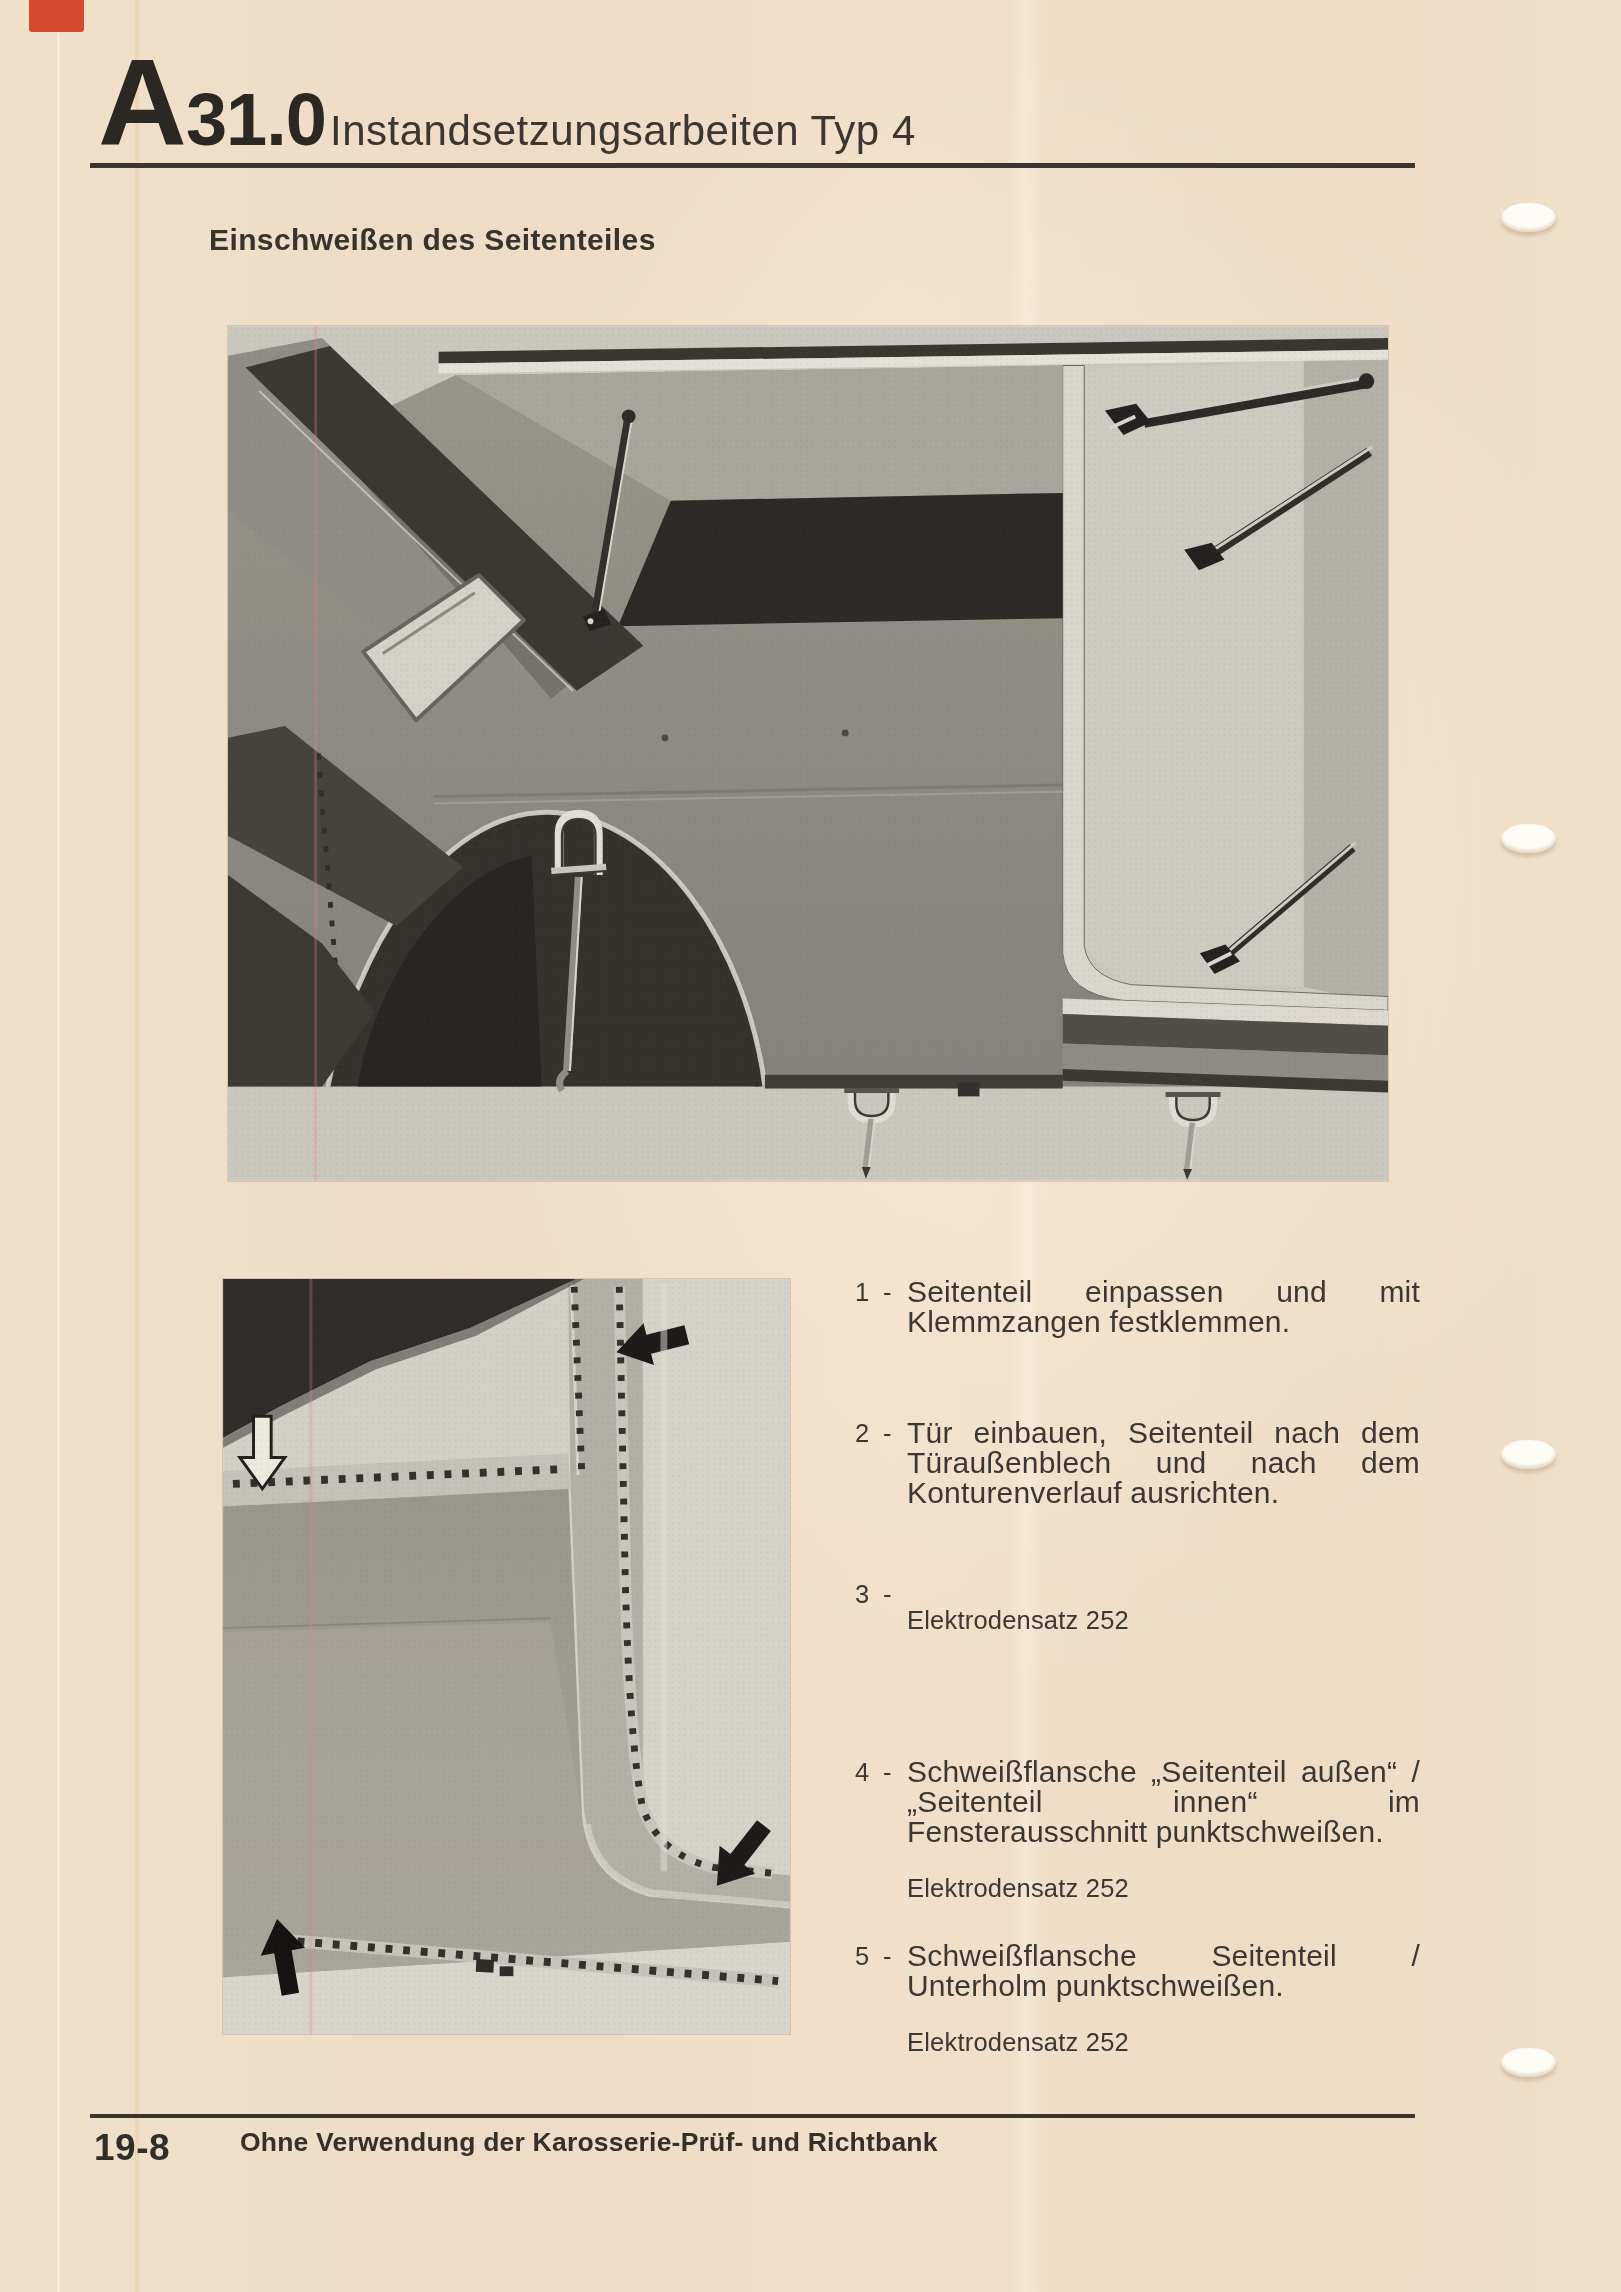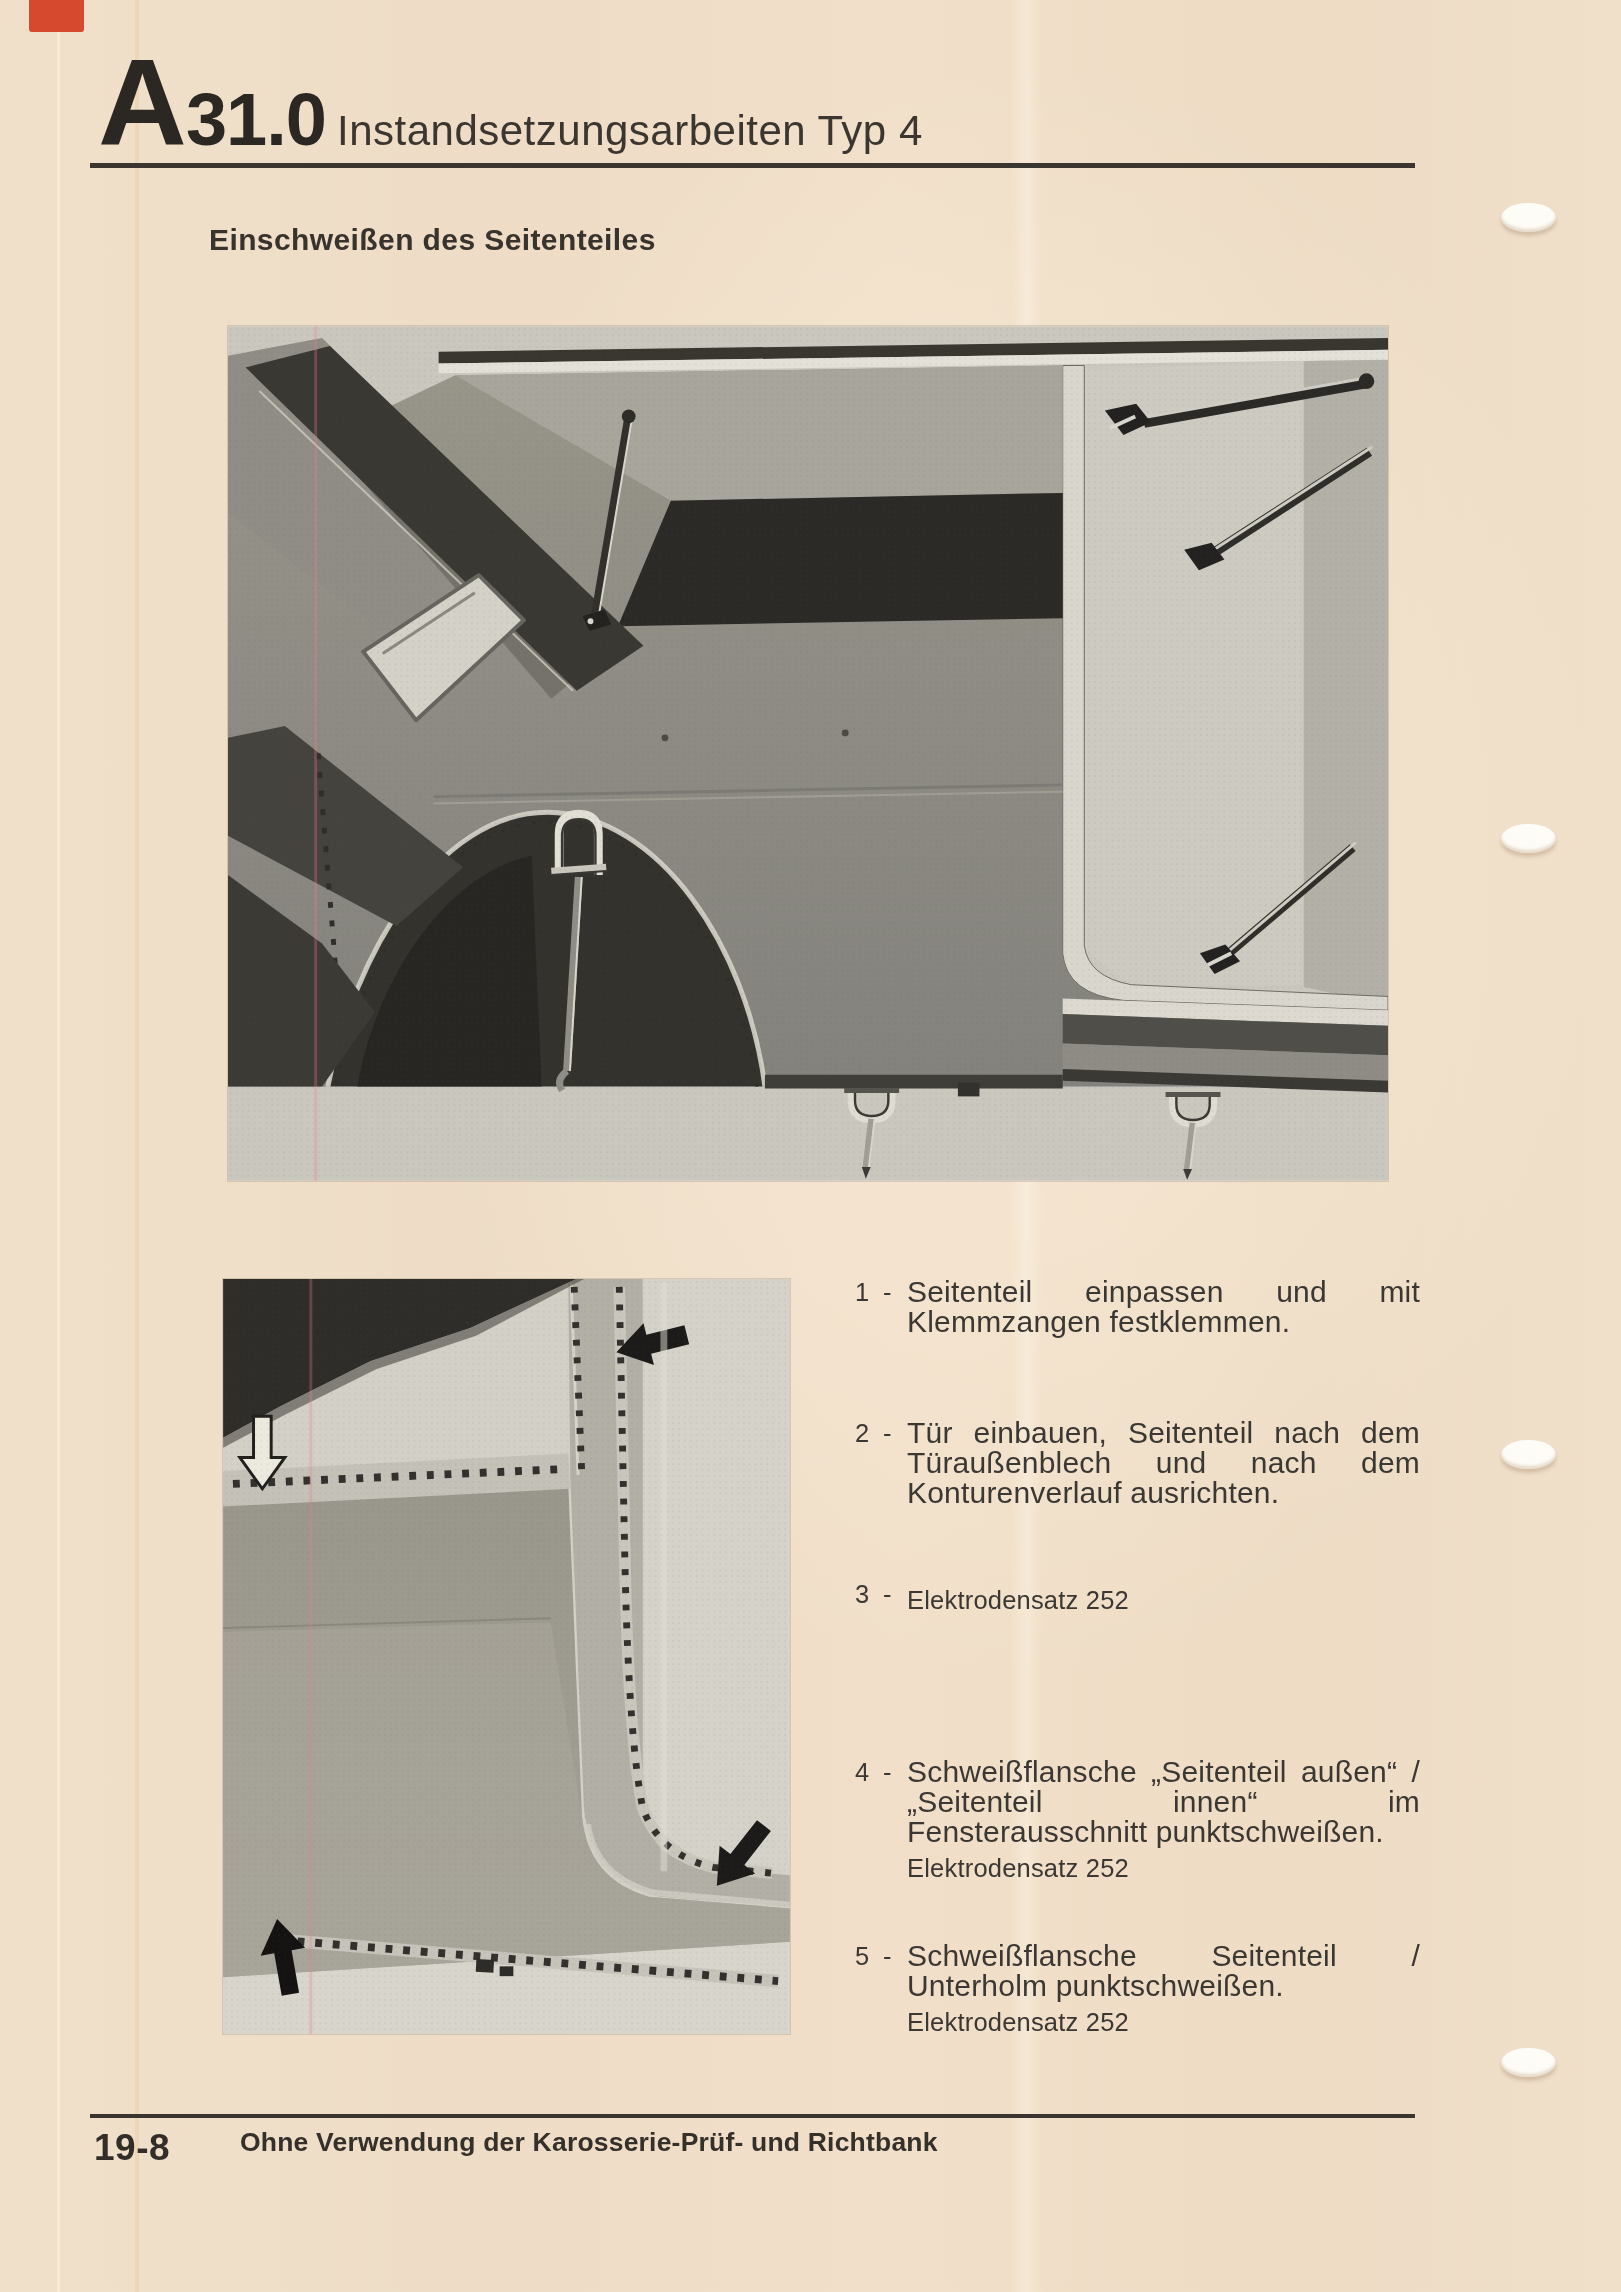--- a/index.html
+++ b/index.html
@@ -11,32 +11,32 @@
   #page{position:absolute;inset:0;
     background:
       radial-gradient(ellipse 882px 1176px at 62% 38%, rgba(255,244,226,.45), rgba(0,0,0,0) 70%),
       linear-gradient(90deg, #f0e0ca 0%, #eedcc6 30%, #f1dfc9 55%, #eedcc5 80%, #f0dfc9 100%);
   }
   .streak{position:absolute;top:0;height:2293px;pointer-events:none;}
   
   #masthead{position:absolute;left:98px;top:41px;white-space:nowrap;color:#2f2b27;line-height:1;}
   #masthead .code-letter{font-size:123px;font-weight:bold;letter-spacing:-2.9px;color:#2b2823;}
   #masthead .code-number{font-size:74px;font-weight:bold;letter-spacing:-1px;margin-left:2px;color:#2b2823;}
-  #masthead .head-title{font-size:42px;font-weight:normal;color:#3c3630;margin-left:11px;letter-spacing:0.5px;}
+  #masthead .head-title{font-size:42px;font-weight:normal;color:#3c3630;margin-left:4px;letter-spacing:0.5px;}
   .rule{position:absolute;background:#3a352e;}
   #section-heading{position:absolute;left:209px;top:223px;font-size:30px;font-weight:bold;color:#38332d;letter-spacing:0.4px;}
   
   .photo{position:absolute;outline:1px solid rgba(90,75,60,.18);}
   
   .step{position:absolute;left:855px;width:565px;display:flex;color:#3b3733;}
   .step .num-cell{width:52px;flex:0 0 52px;font-size:25.5px;line-height:30px;font-weight:normal;display:flex;}
   .step .num-cell .dash{margin-left:13.7px;}
   .step .step-body{flex:1;}
   .step .step-text{font-size:30px;line-height:30px;text-align:justify;letter-spacing:0.2px;}
-  .step .step-note{font-size:25.5px;line-height:30px;margin-top:6px;letter-spacing:0.2px;}
+  .step .step-note{font-size:25.5px;line-height:30px;margin-top:26px;letter-spacing:0.2px;}
   
   #page-number{position:absolute;left:94px;top:2127px;font-size:37px;font-weight:bold;color:#322d28;letter-spacing:0.5px;}
   #footer-caption{position:absolute;left:240px;top:2123px;font-size:26.5px;line-height:39px;font-weight:bold;color:#35302a;letter-spacing:0.2px;}
   
   .punch-hole{position:absolute;left:1501px;width:55px;height:29px;border-radius:50%;
     background:#fdfcf6;
     box-shadow:0 3.9px 3.9px rgba(150,120,90,.30), inset 0 -2.9px 2.9px rgba(205,180,150,.45);}
   .red-tab{position:absolute;left:29px;top:0;width:55px;height:32px;background:#d6492f;border-radius:0 0 2.9px 2.9px;}
 </style>
 </head>

